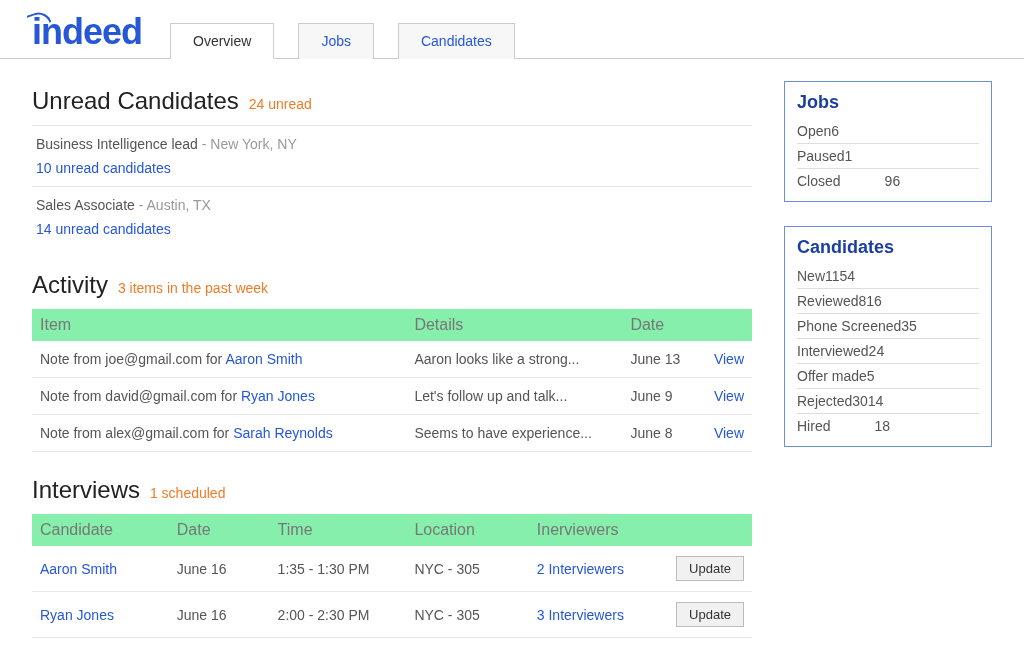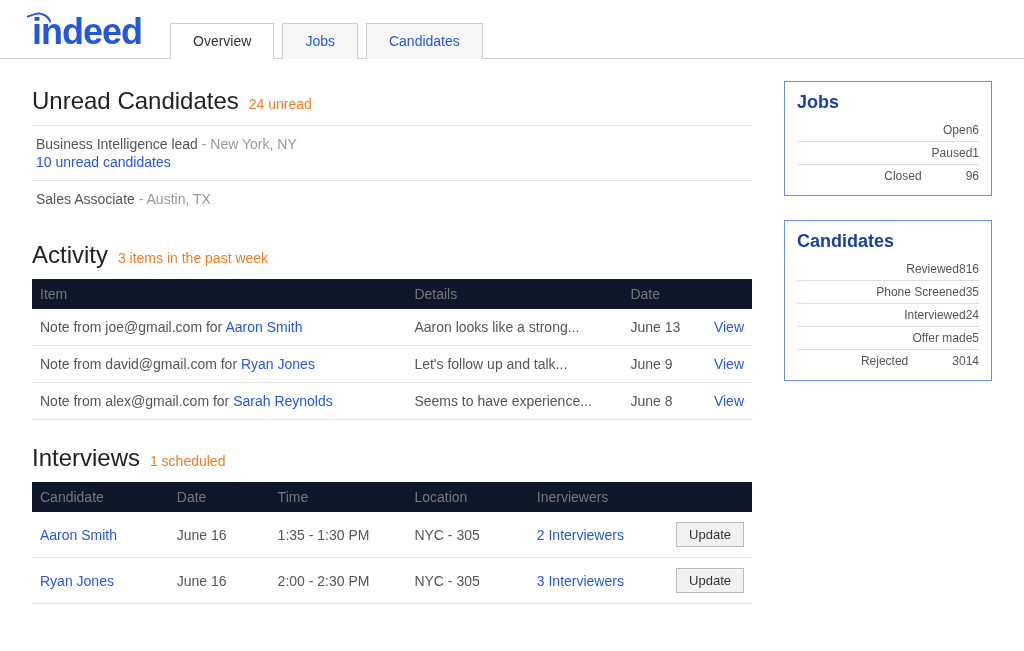--- a/index.html
+++ b/index.html
@@ -33,21 +33,21 @@
     width: 22px;
     height: 14px;
     border: 2px solid #2557d6;
     border-bottom: none;
     border-left: none;
     border-top-right-radius: 22px;
     transform: rotate(-18deg);
   }
   .tabs {
     display: flex;
-    gap: 8px;
+    gap: 24px;
   }
   .tab {
     border: 1px solid #ccc;
     border-bottom: none;
     padding: 9px 22px;
     font-size: 14px;
     color: #2557d6;
     background: #f7f7f7;
     cursor: pointer;
     position: relative;
@@ -80,34 +80,34 @@
     margin-left: 6px;
   }
 
   .unread-block {
     border-top: 1px solid #e4e4e4;
     padding: 10px 4px;
   }
   .unread-block:first-of-type { margin-top: 10px; }
   .unread-title { color: #555; }
   .unread-title .loc { color: #999; }
-  .unread-link { color: #2557d6; font-size: 14px; margin-top: 2px; cursor: pointer; }
+  .unread-link { color: #2557d6; font-size: 14px; margin-top: 8px; cursor: pointer; }
 
   table.data {
     width: 100%;
     border-collapse: collapse;
     margin-top: 10px;
   }
   table.data thead th {
     text-align: left;
     font-weight: 400;
     color: #777;
-    background: #0f172a;
+    background: #86efac;
     padding: 7px 8px;
-    font-size: 14px;
+    font-size: 16px;
   }
   table.data tbody td {
     padding: 10px 8px;
     border-bottom: 1px solid #e6e6e6;
     color: #555;
     font-size: 14px;
     vertical-align: middle;
   }
   .link { color: #2557d6; cursor: pointer; }
   .view-cell { text-align: right; }
@@ -126,25 +126,25 @@
     margin-bottom: 24px;
   }
   .panel h3 {
     color: #1a3fa0;
     font-size: 18px;
     font-weight: 700;
     margin-bottom: 6px;
   }
   .panel-row {
     display: flex;
-    justify-content: flex-end;
+    justify-content: flex-start;
     border-bottom: 1px solid #ddd;
     padding: 4px 0;
     color: #555;
-    font-size: 12px;
+    font-size: 14px;
   }
   .panel-row:last-child { border-bottom: none; gap: 44px; }
 </style>
 </head>
 <body>
 
 <div class="header">
   <div class="logo">
     <span class="arc"></span>
     <span>indeed</span>
@@ -168,20 +168,21 @@
           <span>Business Intelligence lead</span>
           <span class="loc"> - <span>New York, NY</span></span>
         </div>
         <div class="unread-link">10 unread candidates</div>
       </div>
       <div class="unread-block">
         <div class="unread-title">
           <span>Sales Associate</span>
           <span class="loc"> - <span>Austin, TX</span></span>
         </div>
+        <div class="unread-link">14 unread candidates</div>
       </div>
     </div>
 
     <div class="section">
       <h2>Activity</h2>
       <span class="sub">3 items in the past week</span>
       <table class="data">
         <thead>
           <tr>
             <th style="width:52%">Item</th>
@@ -263,34 +264,42 @@
         </div>
       <div class="panel-row">
           <span>Closed</span>
           <span>96</span>
         </div>
     </div>
 
     <div class="panel">
       <h3>Candidates</h3>
       <div class="panel-row">
+          <span>New</span>
+          <span>1154</span>
+        </div>
+      <div class="panel-row">
           <span>Reviewed</span>
           <span>816</span>
         </div>
       <div class="panel-row">
           <span>Phone Screened</span>
           <span>35</span>
         </div>
       <div class="panel-row">
           <span>Interviewed</span>
           <span>24</span>
         </div>
       <div class="panel-row">
           <span>Offer made</span>
           <span>5</span>
         </div>
       <div class="panel-row">
           <span>Rejected</span>
           <span>3014</span>
         </div>
+      <div class="panel-row">
+          <span>Hired</span>
+          <span>18</span>
+        </div>
     </div>
   </div>
 </div>
 
 </body></html>

